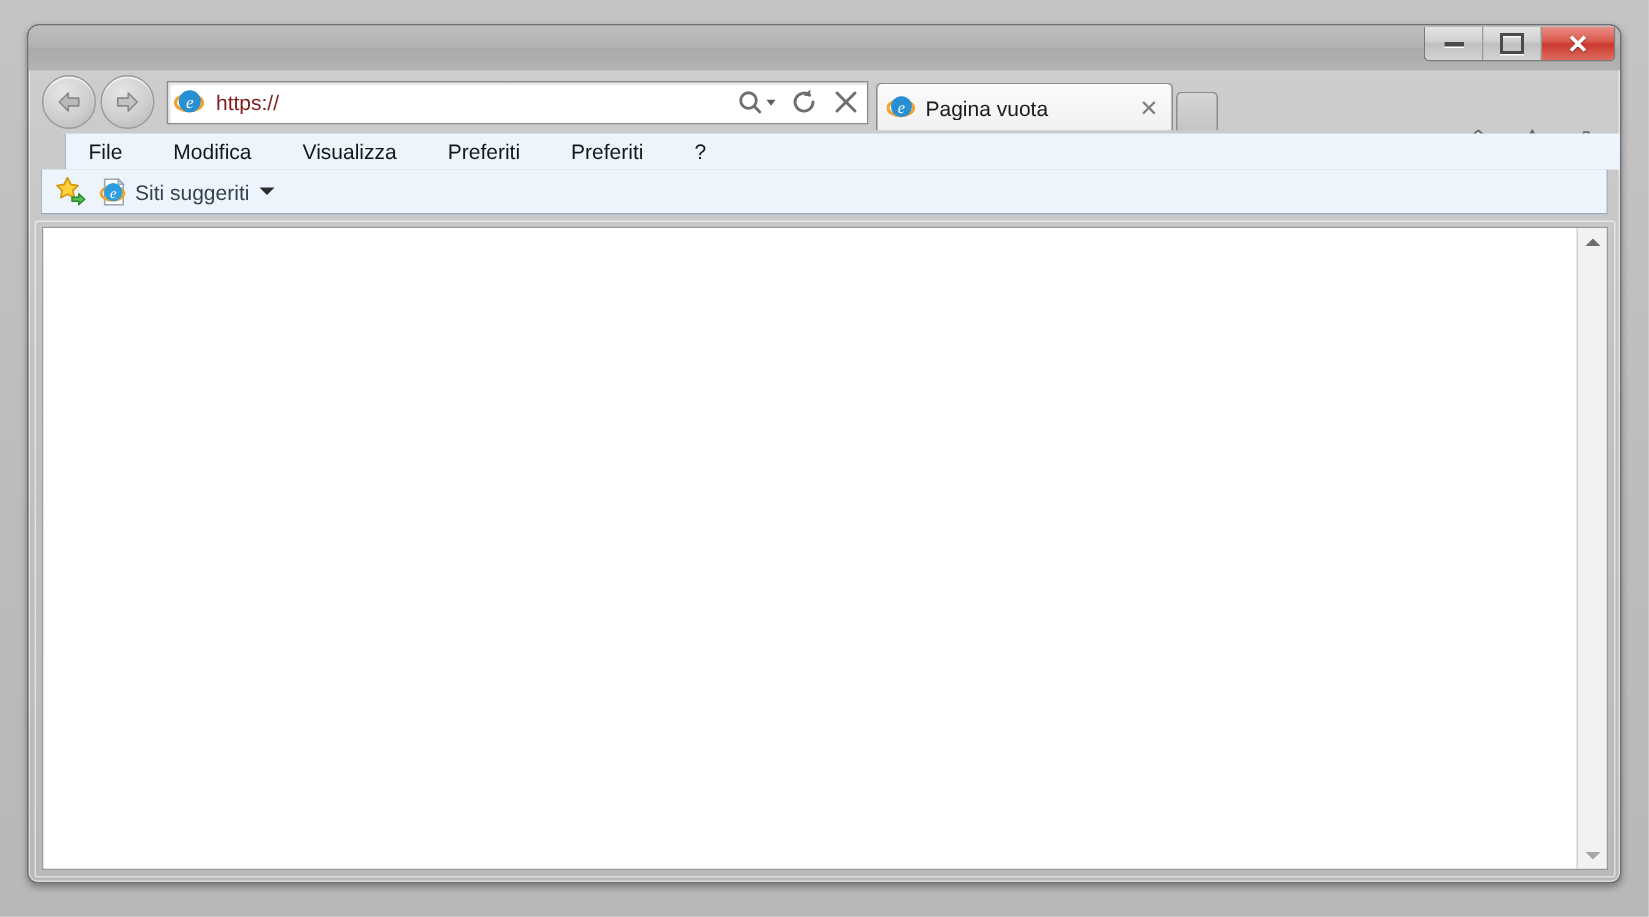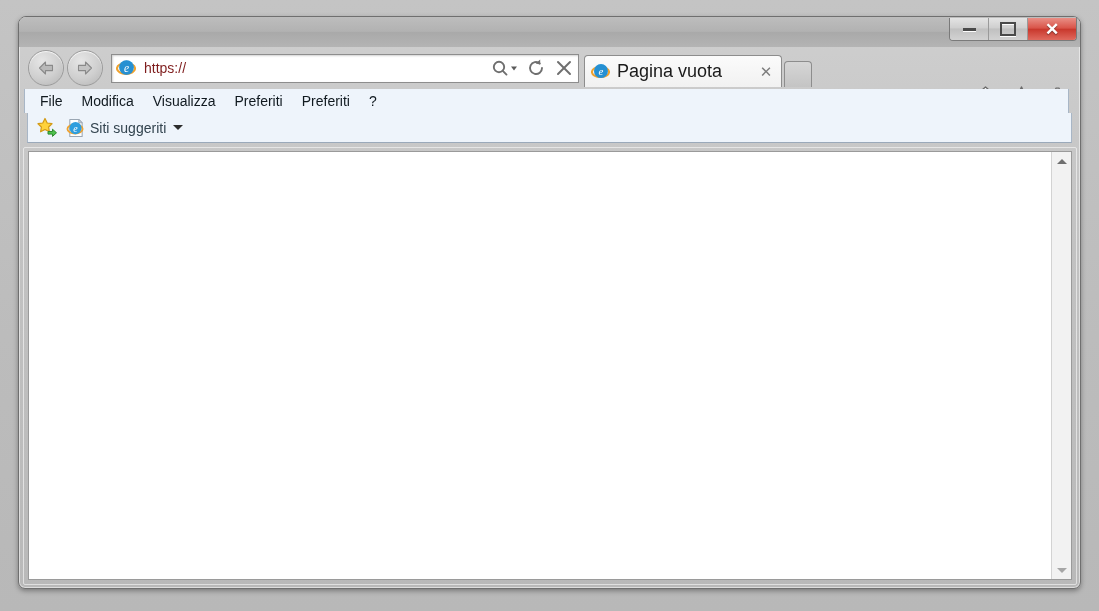--- a/index.html
+++ b/index.html
@@ -141,21 +141,21 @@
     border: 1px solid #8d8d8d;
     border-bottom: none;
     border-radius: 4px 4px 0 0;
     display: flex; align-items: center;
     margin-bottom: 2px;
     cursor: pointer;
   }
   #tab-favicon { margin-left: 6px; flex: none; }
   #tab-label {
     flex: 1 1 auto;
-    font-size: 18px; color: #1a1a1a;
+    font-size: 14px; color: #1a1a1a;
     padding-left: 7px;
     white-space: nowrap; overflow: hidden;
   }
   #tab-close-button {
     flex: none;
     width: 20px; height: 20px;
     margin-right: 5px;
     display: flex; align-items: center; justify-content: center;
     color: #7d7d7d; font-size: 15px;
     cursor: pointer;
@@ -175,32 +175,32 @@
     position: absolute;
     right: 10px; top: 38px;
     display: flex; gap: 11px;
     align-items: center;
   }
   .cmdicon { cursor: pointer; display: block; }
 
   
   #menubar {
     position: absolute;
-    left: 5px; top: 72px;
+    left: 24px; top: 72px;
     width: 1045px; height: 24px;
     background: #eef4fb;
     border-left: 1px solid #a8b6c6;
     border-right: 1px solid #a8b6c6;
     display: flex; align-items: center;
     box-sizing: border-box;
   }
   .menuitem {
     font-size: 14px; color: #10191f;
     padding: 2px 8px;
-    margin-left: 3px;
+    margin-left: 18px;
     cursor: pointer;
   }
   .menuitem:first-child { margin-left: 7px; }
 
   
   #favbar {
     position: absolute;
     left: 8px; top: 96px;
     width: 1045px; height: 30px;
     background: #eef4fb;

